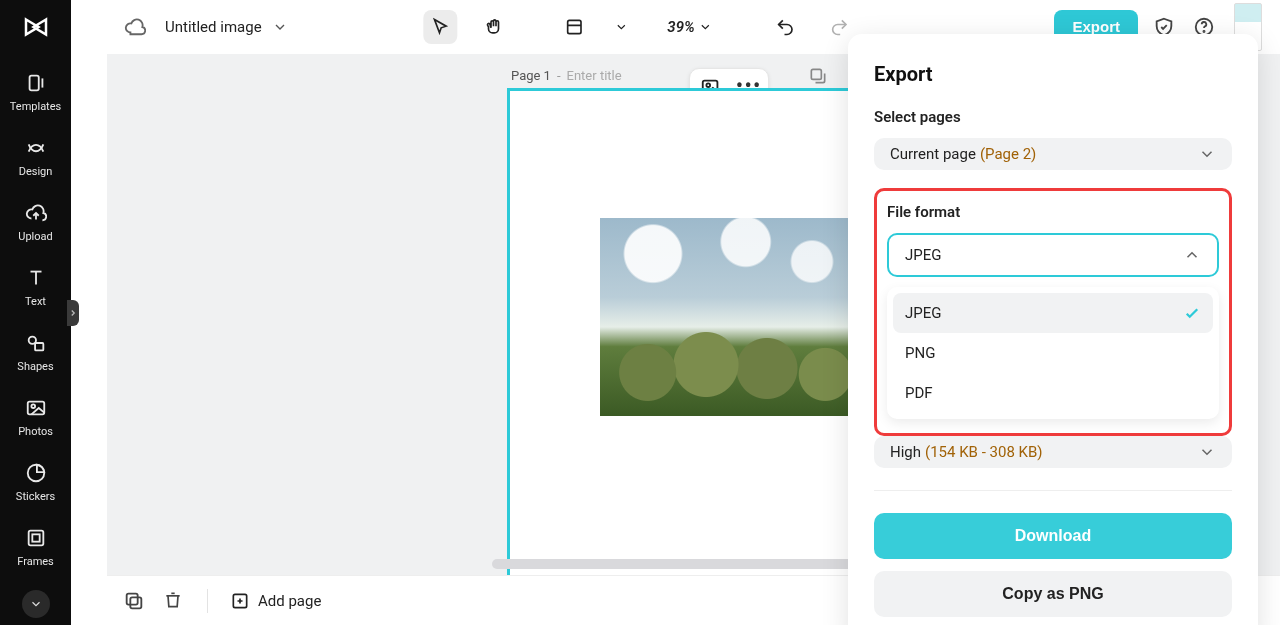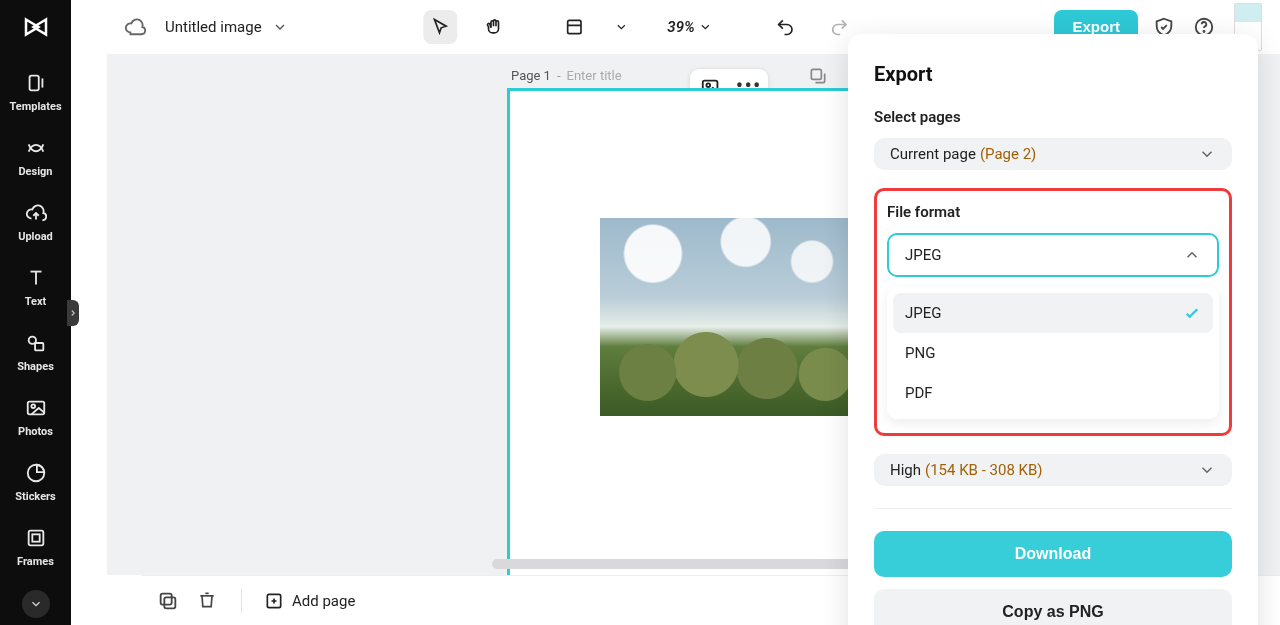--- a/index.html
+++ b/index.html
@@ -1,21 +1,21 @@
 <!DOCTYPE html>
 <html><head>
 <meta charset="utf-8">
 <style>
   * { box-sizing: border-box; margin: 0; padding: 0; }
   body { font-family: -apple-system, BlinkMacSystemFont, "Segoe UI", Roboto, Arial, sans-serif; background: #fff; width:1280px; height:625px; overflow:hidden; position:relative; }
   
   .app { display:flex; height:625px; width:1280px; }
   
   
-  .left-rail { width:71px; background:#0d0d0d; color:#fff; display:flex; flex-direction:column; align-items:center; padding-top:10px;font-weight:bold; }
+  .left-rail { width:71px; background:#0d0d0d; color:#fff; display:flex; flex-direction:column; align-items:center; padding-top:10px; }
   .brand { width:34px; height:34px; display:flex; align-items:center; justify-content:center; margin-bottom:18px; }
   .rail-item { width:71px; display:flex; flex-direction:column; align-items:center; justify-content:center; padding:10px 0 14px; cursor:pointer; }
   .rail-item .lbl { font-size:11px; color:#e6e6e6; margin-top:6px; }
   .rail-icon { width:22px; height:22px; color:#e8e8e8; }
   .rail-more { margin-top:8px; width:28px; height:28px; border-radius:14px; background:#2a2a2a; display:flex; align-items:center; justify-content:center; cursor:pointer; }
   .rail-arrow { position:absolute; left:67px; top:300px; width:12px; height:26px; background:#3a3a3a; border-top-right-radius:6px; border-bottom-right-radius:6px; display:flex; align-items:center; justify-content:center; cursor:pointer; }
 
   
   .main { flex:1; display:flex; flex-direction:column; min-width:0;padding-left:36px; }
   
@@ -55,21 +55,21 @@
      radial-gradient(circle at 80% 22%, rgba(255,255,255,.8) 0 20px, transparent 22px);
   }
   .float-tools { position:absolute; left:582px; top:14px; background:#fff; border:1px solid #e6e6e6; border-radius:10px; height:38px; display:flex; align-items:center; padding:0 10px; gap:14px; box-shadow:0 1px 4px rgba(0,0,0,.08); }
   .float-tools .fi { width:22px; height:22px; cursor:pointer; color:#333; position:relative; }
   .dots { font-size:18px; font-weight:900; letter-spacing:2px; line-height:1; }
   .fi .plus-mini { position:absolute; right:-2px; bottom:-2px; font-size:10px; font-weight:bold; }
 
   .h-scroll { position:absolute; left:385px; bottom:6px; width:460px; height:10px; border-radius:5px; background:#d9d9dc; }
 
   
-  .bottombar { height:50px; border-top:1px solid #eee; display:flex; align-items:center; padding:0 16px; gap:18px;margin-left:34px; }
+  .bottombar { height:50px; border-top:1px solid #eee; display:flex; align-items:center; padding:0 16px; gap:18px; }
   .bb-icon { width:22px; height:22px; color:#444; cursor:pointer; }
   .bb-sep { width:1px; height:24px; background:#e3e3e3; margin:0 4px; }
   .add-page { display:flex; align-items:center; gap:8px; cursor:pointer; }
   .add-page span { font-size:15px; color:#222; }
 
   
   .export-panel { position:absolute; right:22px; top:34px; width:410px; background:#fff; border-radius:14px; box-shadow:0 6px 28px rgba(0,0,0,.12); padding:28px 26px 30px; }
   .export-panel h2 { font-size:20px; font-weight:700; color:#111; margin-bottom:22px; }
   .ep-label { font-size:15px; font-weight:600; color:#222; margin-bottom:12px; margin-top:20px; }
   .ep-select { background:#f1f2f3; border-radius:10px; height:32px; display:flex; align-items:center; padding:0 16px; cursor:pointer; }
@@ -365,21 +365,21 @@
       </div>
       <div class="dd-item">
         <span>PNG</span>
       </div>
       <div class="dd-item">
         <span>PDF</span>
       </div>
     </div>
   </div>
 
-  <div class="ep-select" style="margin-top:18px;align-items:center;">
+  <div class="ep-select" style="margin-top:0;align-items:center;">
     <span>High</span>
     <span class="secondary">(154 KB - 308 KB)</span>
     <svg class="ep-chev" viewBox="0 0 24 24" width="18" height="18" fill="none" stroke="currentColor" stroke-width="2">
         <path d="M6 9l6 6 6-6"></path>
       </svg>
   </div>
 
   <div class="ep-divider"></div>
 
   <button class="dl-btn">Download</button>

